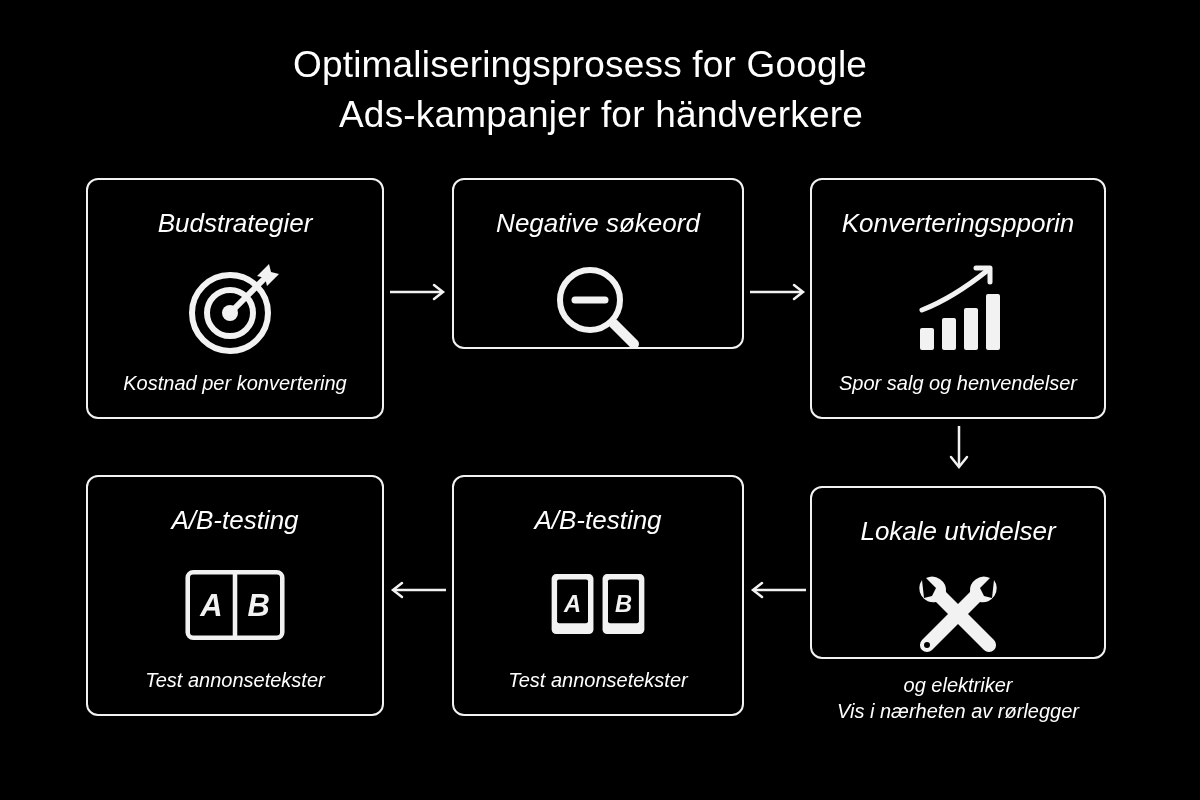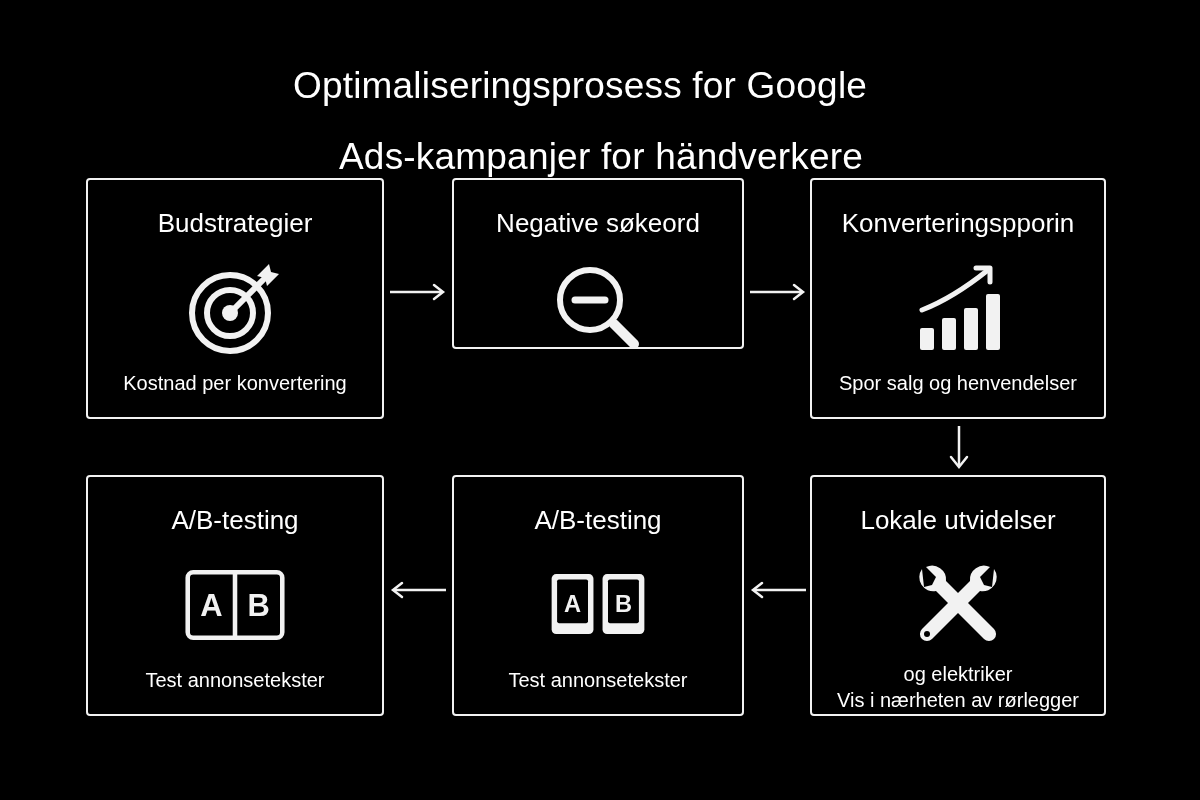--- a/index.html
+++ b/index.html
@@ -1,19 +1,19 @@
 <!DOCTYPE html>
 <html><head>
 <meta charset="utf-8">
 <style>
   html, body { margin:0; padding:0; }
   body { width:1200px; height:800px; background:#000; color:#fff; font-family:"Liberation Sans", sans-serif; position:relative; overflow:hidden; }
   .title { position:absolute; left:0; top:40px; width:1160px; text-align:center; font-size:37px; font-weight:500; line-height:50px; letter-spacing:0.2px; }
-  .title span { display:block;margin-top:21px; }
-  .box { position:absolute; border:2.5px solid #f2f2f2; border-radius:4px; box-sizing:border-box; background:#000; }
+  .title span { display:block; }
+  .box { position:absolute; border:2.5px solid #f2f2f2; border-radius:12px; box-sizing:border-box; background:#000;font-style:italic; }
   .box .bt { position:absolute; left:0; right:0; top:28px; text-align:center; font-size:26px; font-weight:500; white-space:nowrap; }
   .box .ic { position:absolute; left:50%; top:78px; transform:translateX(-50%); width:100px; height:100px; display:flex; align-items:center; justify-content:center; }
   .box .bs { position:absolute; left:0; right:0; top:190px; text-align:center; font-size:20px; line-height:27px; white-space:nowrap; }
   .arrow { position:absolute; }
 </style>
 </head>
 <body>
 
 <div class="title">
   <span>Optimaliseringsprosess for Google</span>
@@ -53,21 +53,21 @@
       <rect x="34" y="60" width="14" height="32" rx="2" fill="#f2f2f2"></rect>
       <rect x="56" y="50" width="14" height="42" rx="2" fill="#f2f2f2"></rect>
       <rect x="78" y="36" width="14" height="56" rx="2" fill="#f2f2f2"></rect>
       <path d="M14 52 Q45 40 80 12" fill="none" stroke="#f2f2f2" stroke-width="5" stroke-linecap="round"></path>
       <polyline points="68,10 82,10 82,24" fill="none" stroke="#f2f2f2" stroke-width="5" stroke-linecap="round" stroke-linejoin="round"></polyline>
     </svg>
   </div>
   <div class="bs">Spor salg og henvendelser</div>
 </div>
 
-<div class="box" style="left:810px;top:475px;width:296px;height:241px;padding-left:44px;">
+<div class="box" style="left:810px;top:486px;width:296px;height:173px;padding-left:44px;">
   <div class="bt">Lokale utvidelser</div>
   <div class="ic">
     <svg width="100" height="100" viewBox="0 0 100 100">
       <g fill="#f2f2f2">
         <path d="M14 14 a14 14 0 0 0 14 22 L76 84 a7 7 0 0 0 10 -10 L38 26 a14 14 0 0 0 -20 -14 l10 10 -4 8 -8 2 z"></path>
         <path d="M86 14 a14 14 0 0 1 -14 22 L24 84 a7 7 0 0 1 -10 -10 L62 26 a14 14 0 0 1 20 -14 l-10 10 4 8 8 2 z"></path>
       </g>
       <circle cx="19" cy="79" r="3" fill="#000"></circle>
     </svg>
   </div>

